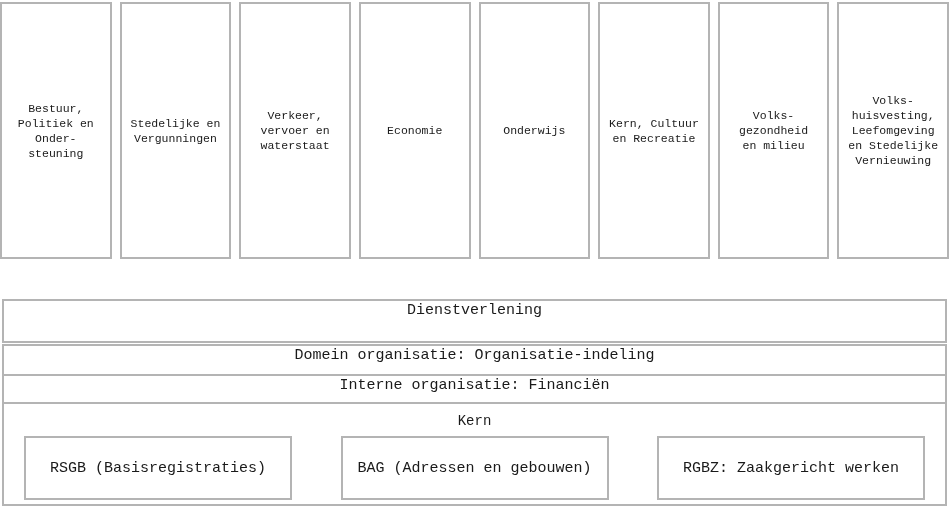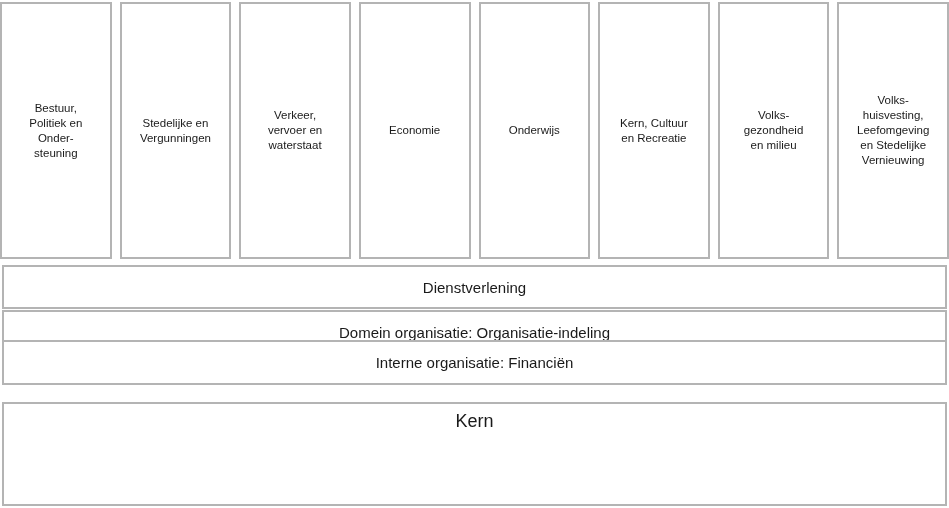--- a/index.html
+++ b/index.html
@@ -12,20 +12,21 @@
     height: 508px;
     font-family: "Liberation Sans", sans-serif;
     color: #1a1a1a;
     overflow: hidden;
   }
   #diagram {
     position: relative;
     width: 904px;
     height: 508px;
     box-sizing: border-box;
+    font-family: Liberation Mono, monospace;
   }
 
   
   .domain-row {
     position: absolute;
     left: 0;
     top: 2px;
     width: 949px;
     height: 257px;
     display: flex;
@@ -54,22 +55,23 @@
 
   
   .layer-bar {
     position: absolute;
     left: 2px;
     width: 945px;
     border: 2px solid #b4b4b4;
     background: #ffffff;
     box-sizing: border-box;
     display: flex;
-    align-items: center;
+    align-items: flex-start;
     justify-content: center;
+    margin-top: 34px;
   }
   .layer-bar .label {
     font-size: 15px;
     line-height: 19px;
     text-align: center;
     color: #1a1a1a;
   }
   #layer-dienstverlening { top: 265px;  height: 44px; }
   #layer-organisatie     { top: 310px;  height: 45px; }
   #layer-financien       { top: 340px;  height: 45px; }
@@ -84,21 +86,21 @@
     border: 2px solid #b4b4b4;
     background: #ffffff;
     box-sizing: border-box;
   }
   #kern-title {
     position: absolute;
     left: 0;
     top: 8px;
     width: 100%;
     text-align: center;
-    font-size: 18px;
+    font-size: 14px;
     line-height: 18px;
     color: #1a1a1a;
   }
   #kern-boxes {
     position: absolute;
     left: 0;
     top: 32px;
     width: 100%;
     height: 64px;
     display: flex;
@@ -173,15 +175,26 @@
   </div>
   <div class="layer-bar" id="layer-organisatie">
     <span class="label">Domein organisatie: Organisatie-indeling</span>
   </div>
   <div class="layer-bar" id="layer-financien">
     <span class="label">Interne organisatie: Financiën</span>
   </div>
 
   <div id="kern-container">
     <div id="kern-title">Kern</div>
+    <div id="kern-boxes">
+      <div class="kern-box">
+        <span class="label">RSGB (Basisregistraties)</span>
+      </div>
+      <div class="kern-box">
+        <span class="label">BAG (Adressen en gebouwen)</span>
+      </div>
+      <div class="kern-box">
+        <span class="label">RGBZ: Zaakgericht werken</span>
+      </div>
+    </div>
   </div>
 
 </div>
 
 </body></html>

